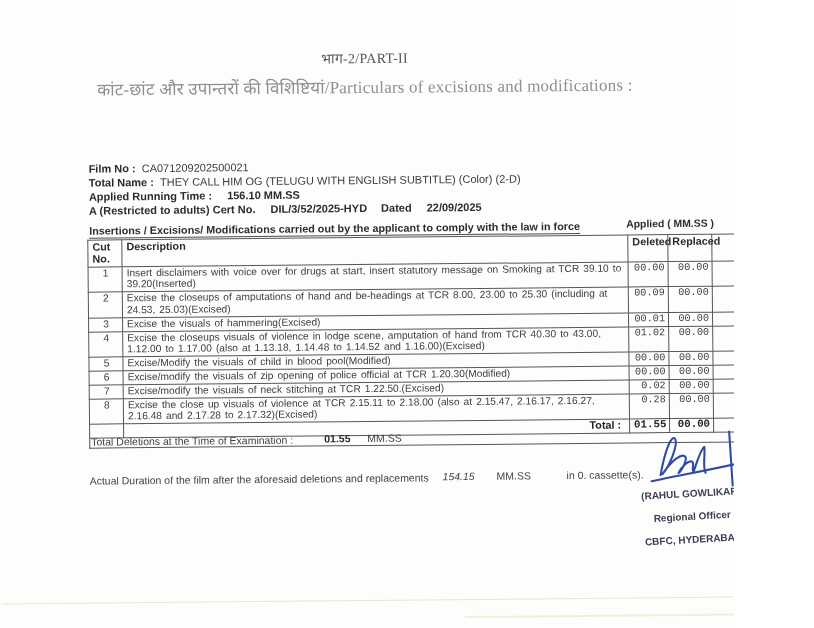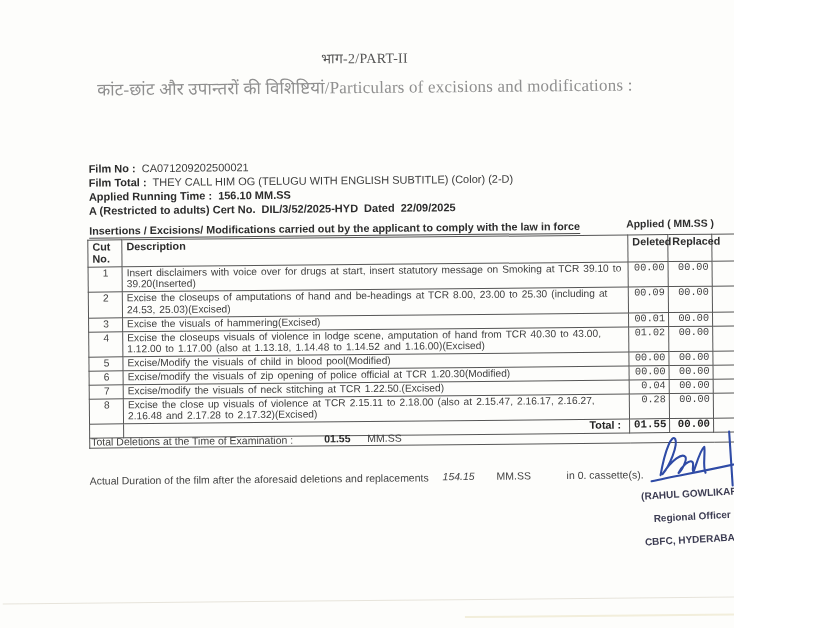--- a/index.html
+++ b/index.html
@@ -14,21 +14,21 @@
   
   .title1{position:absolute;top:48px;left:0;width:100%;text-align:center;
     font-family:"Liberation Serif","DejaVu Serif",serif;font-size:14px;color:#565656;letter-spacing:.3px;}
   .title2{position:absolute;top:75px;left:0;width:100%;text-align:center;
     font-family:"Liberation Serif","DejaVu Serif",serif;font-size:17px;color:#8f8f8f;letter-spacing:.2px;}
 
   
   .info-line{position:absolute;left:90px;font-size:11px;white-space:nowrap;color:#3c3c3c;}
   .info-line .lbl{font-weight:bold;color:#2c2c2c;}
   .info-line .val{margin-left:6px;}
-  .info-line .valb{margin-left:6px;font-weight:bold;color:#2c2c2c;}
+  .info-line .valb{margin-left:15px;font-weight:bold;color:#2c2c2c;}
   .l1{top:160px;}.l2{top:174px;}.l3{top:188px;}.l4{top:202px;}
 
   
   .section-heading{position:absolute;left:90px;top:222px;font-size:10.8px;font-weight:bold;color:#2d2d2d;
     border-bottom:1.4px solid #4c4c4c;padding-bottom:1px;white-space:nowrap;}
   .duration-heading{position:absolute;left:627px;top:221px;font-size:10.4px;font-weight:bold;color:#2d2d2d;white-space:nowrap;}
 
   
   table.cuts{position:absolute;left:88px;top:237px;width:669px;border-collapse:collapse;table-layout:fixed;
     font-size:10.2px;color:#3e3e3e;}
@@ -70,27 +70,27 @@
 <div class="page">
   <div class="tilt">
 
     <div class="title1">भाग-2/PART-II</div>
     <div class="title2">कांट-छांट और उपान्तरों की विशिष्टियां/Particulars of excisions and modifications :</div>
 
     <div class="info-line l1">
       <span class="lbl">Film No :</span><span class="val">CA071209202500021</span>
     </div>
     <div class="info-line l2">
-      <span class="lbl">Film Total :</span><span class="val">THEY CALL HIM OG (TELUGU WITH ENGLISH SUBTITLE) (Color) (2-D)</span>
+      <span class="lbl">Total Name :</span><span class="val">THEY CALL HIM OG (TELUGU WITH ENGLISH SUBTITLE) (Color) (2-D)</span>
     </div>
     <div class="info-line l3">
       <span class="lbl">Applied Running Time :</span><span class="valb">156.10 MM.SS</span>
     </div>
     <div class="info-line l4">
-      <span class="lbl">A (Restricted to adults) Cert No.</span><span class="valb">DIL/3/52/2025-HYD</span><span class="lbl" style="margin-left:6px;">Dated</span><span class="valb">22/09/2025</span>
+      <span class="lbl">A (Restricted to adults) Cert No.</span><span class="valb">DIL/3/52/2025-HYD</span><span class="lbl" style="margin-left:14px;">Dated</span><span class="valb">22/09/2025</span>
     </div>
 
     <div class="section-heading">Insertions / Excisions/ Modifications carried out by the applicant to comply with the  law in force</div>
     <div class="duration-heading">Applied ( MM.SS )</div>
 
     <table class="cuts">
       <colgroup>
         <col style="width:34px">
           <col style="width:506px">
           <col style="width:40px">
@@ -145,21 +145,21 @@
           <tr>
         <td class="c-cut">6</td>
         <td class="c-desc">Excise/modify the visuals of zip opening of police official at TCR 1.20.30(Modified)</td>
         <td class="c-num">00.00</td>
         <td class="c-num">00.00</td>
         <td></td>
       </tr>
           <tr>
         <td class="c-cut">7</td>
         <td class="c-desc">Excise/modify the visuals of neck stitching at TCR 1.22.50.(Excised)</td>
-        <td class="c-num">0.04</td>
+        <td class="c-num">0.02</td>
         <td class="c-num">00.00</td>
         <td></td>
       </tr>
           <tr>
         <td class="c-cut">8</td>
         <td class="c-desc">Excise the close up visuals of violence at TCR 2.15.11 to 2.18.00 (also at 2.15.47, 2.16.17, 2.16.27, 2.16.48 and 2.17.28 to 2.17.32)(Excised)</td>
         <td class="c-num">0.28</td>
         <td class="c-num">00.00</td>
         <td></td>
       </tr>

